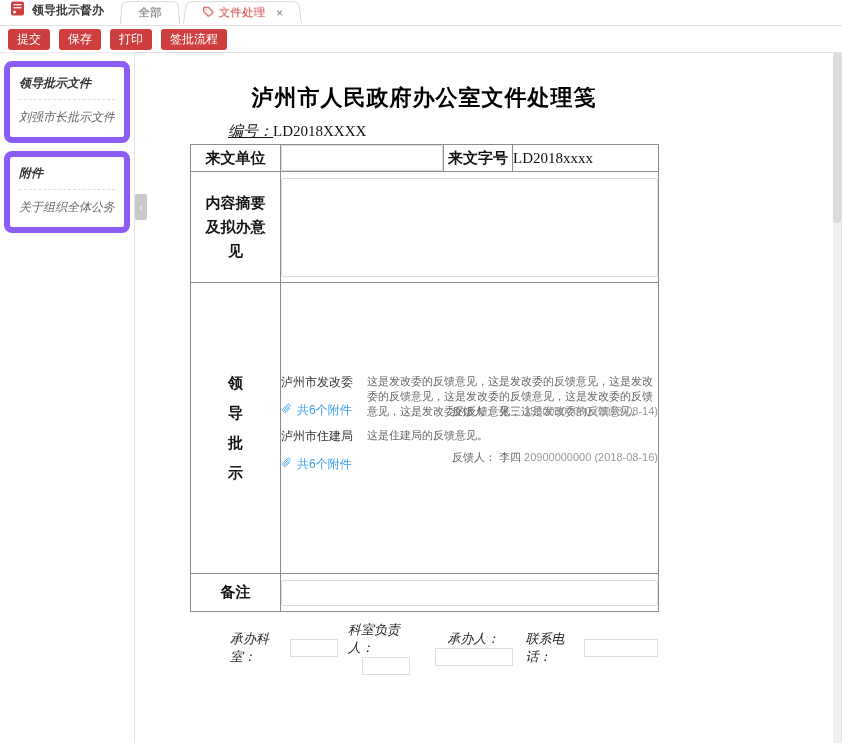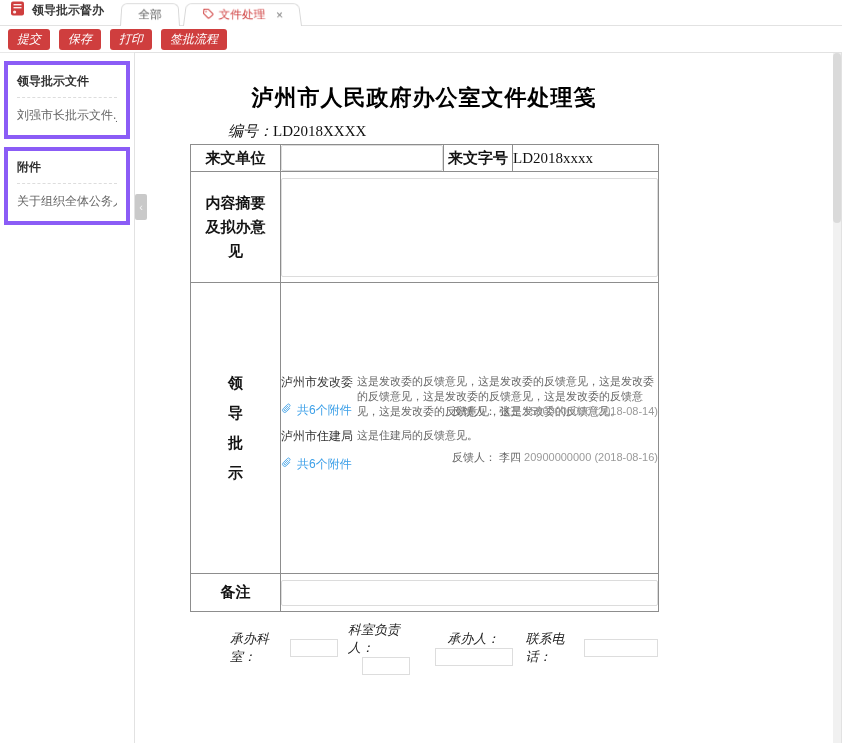--- a/index.html
+++ b/index.html
@@ -6,46 +6,46 @@
   * { box-sizing:border-box; }
   html,body { margin:0; padding:0; }
   body {
     position:relative; width:842px; height:743px; overflow:hidden;
     background:#fff; font-family:"Liberation Sans",sans-serif; color:#333;
   }
 
   
   .topbar {
     position:absolute; left:0; top:0; width:842px; height:26px;
-    display:flex; align-items:flex-end;
+    display:flex; 
     background:#fff; border-bottom:1px solid #e2e2e2; z-index:5;
   }
   .logo { display:flex; align-items:center; gap:7px; padding:0 16px 5px 10px; }
   .logo-text { font-size:12px; font-weight:700; color:#3a3a3a; }
   .tab {
     position:relative; display:flex; align-items:center; gap:5px;
     height:24px; padding:0 17px; margin-right:3px; margin-bottom:-1px;
     background:#fff; border:1px solid #d8d8d8; border-bottom:none;
     border-radius:6px 6px 0 0;
     transform:perspective(40px) rotateX(5deg); transform-origin:center bottom;
     font-size:12px; color:#555; cursor:pointer; z-index:6;
   }
   .tab.active { color:var(--accent); }
   .tab .close { font-size:12px; color:#777; margin-left:6px; line-height:1; }
 
   
   .toolbar { position:absolute; left:0; top:28px; height:23px; display:flex; gap:9px; padding-left:8px; align-items:center; z-index:4; }
   .btn {
     background:var(--accent); color:#fff; font-size:12px; font-family:inherit;
-    border:none; border-radius:3px; padding:4px 9px; line-height:13px; cursor:pointer;font-style:italic;
+    border:none; border-radius:3px; padding:4px 9px; line-height:13px; cursor:pointer;
   }
 
   
   .sidebar { position:absolute; left:0; top:52px; width:134px; bottom:0; background:#fff; border-top:1px solid #e8e8e8; }
-  .card { margin:8px 4px 0 4px; border:4px solid #8b5cf6; border-radius:0; padding:8px 9px 11px 9px; background:#fff; }
+  .card { margin:8px 4px 0 4px; border:6px solid #8b5cf6; border-radius:8px; padding:8px 9px 11px 9px; background:#fff;font-style:italic; }
   .card-title { font-size:12px; font-weight:700; color:#333; padding-bottom:7px; border-bottom:1px dashed #ddd; }
   .card-item { font-size:12px; color:#666; padding-top:9px; white-space:nowrap; overflow:hidden; text-overflow:clip; cursor:pointer; }
 
   .collapse-handle {
     position:absolute; left:135px; top:194px; width:12px; height:26px;
     background:#c9c9c9; border-radius:2px; color:#f4f4f4;
     display:flex; align-items:center; justify-content:center;
     font-size:11px; cursor:pointer; z-index:3;
   }
 
@@ -57,38 +57,38 @@
   .scrollbar { position:absolute; right:0; top:0; bottom:0; width:8px; background:#f1f1f1; }
   .scrollbar .thumb { width:8px; height:170px; background:#dadada; border-radius:4px; }
 
   .doc { margin:30px 0 0 55px; width:468px; }
   .doc-title {
     margin:0 0 9px 0; text-align:center;
     font-family:"Liberation Serif",serif; font-size:22px; font-weight:700;
     letter-spacing:1px; color:#000;
   }
   .number-line { margin:0 0 3px 38px; font-family:"Liberation Serif",serif; font-size:15px; color:#111; }
-  .number-label { font-style:italic; }
+  .number-label { font-style:italic;text-decoration:underline; }
 
   table.form { width:468px; border-collapse:collapse; table-layout:fixed; }
   table.form td { border:1px solid #8d8d8d; padding:0; vertical-align:middle; }
   td.lbl { font-size:15px; font-weight:700; color:#141414; text-align:center; font-family:"Liberation Sans",sans-serif; }
   .lbl-wrap { display:inline-block; width:63px; line-height:24px; text-align:center; }
   .lbl-vert { display:block; width:16px; margin:0 auto; word-break:break-all; line-height:30px; font-size:15px; font-weight:700; text-align:center; }
 
   .cell-pad { padding:4px 6px; }
   .inp { display:block; width:100%; border:1px solid #dcdcdc; border-radius:2px; background:#fff; font:inherit; outline:none; }
   .inp-unit { height:26px; }
   .inp-title { height:20px; }
   .inp-remark { height:26px; }
   .txt-summary { display:block; width:100%; height:99px; resize:none; border:1px solid #dcdcdc; border-radius:2px; background:#fff; outline:none; }
   .no-value { font-family:"Liberation Serif",serif; font-size:15px; color:#111; padding-left:11px; }
 
   td.fb-cell { vertical-align:top; padding:8px 8px; }
-  .fb-entry { display:grid; grid-template-columns:76px 1fr; margin-bottom:9px; }
+  .fb-entry { display:grid; grid-template-columns:76px 1fr; column-gap:10px; margin-bottom:9px; }
   .fb-org { font-size:12px; color:#333; line-height:16px; }
   .fb-attach { margin-top:12px; display:flex; align-items:center; gap:4px; color:var(--link); font-size:12px; cursor:pointer; }
   .fb-text { font-size:11px; color:#666; line-height:15px; }
   .fb-person { font-size:11px; color:#666; text-align:right; line-height:15px; }
   .fb-person .dim { color:#9a9a9a; }
   .fb-person.pull-up { margin-top:-15px;text-align:right; }
   .fb-person.gap-top { margin-top:7px; }
 
   .footer-line {
     display:flex; align-items:center; margin:9px 0 0 40px;

